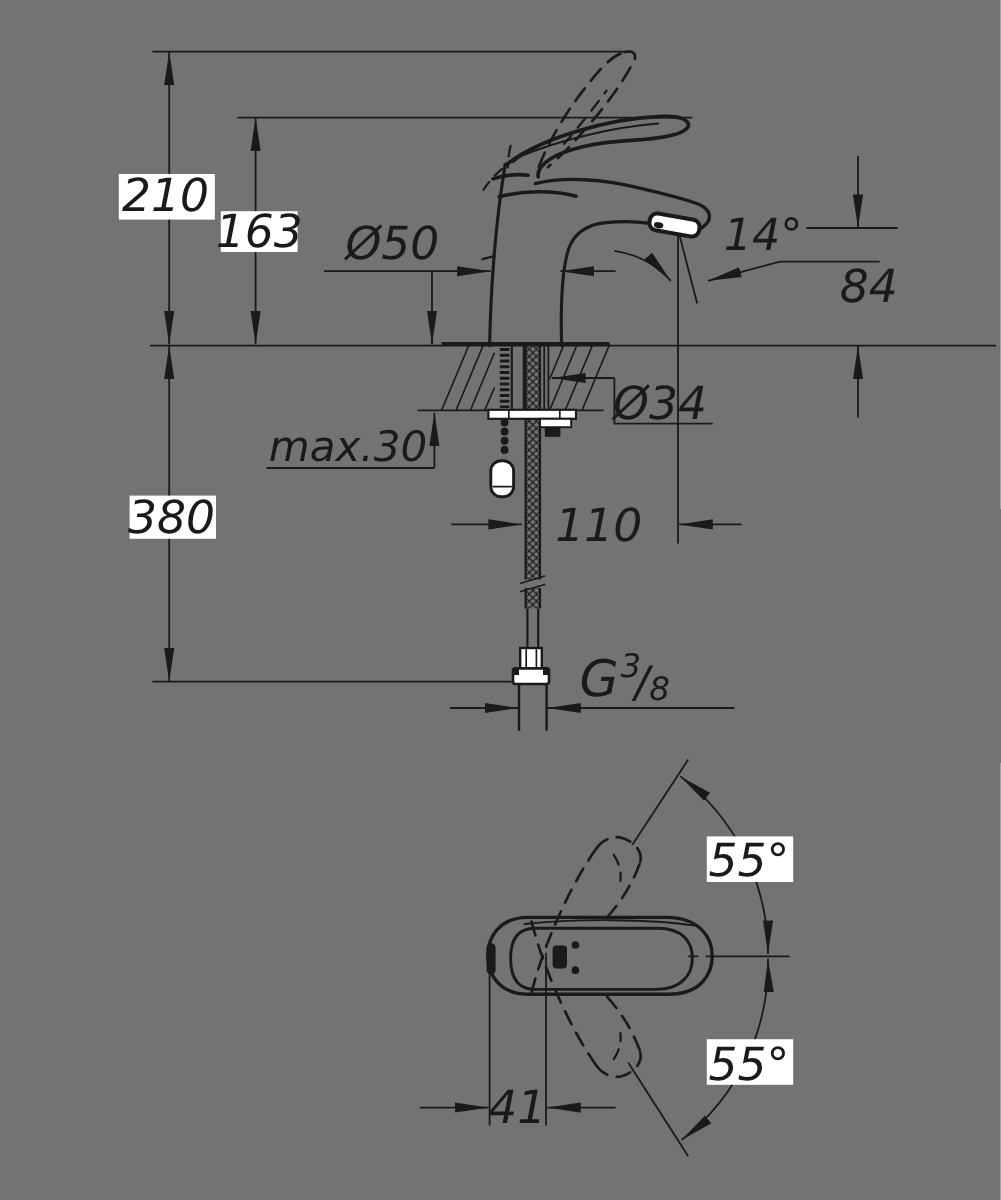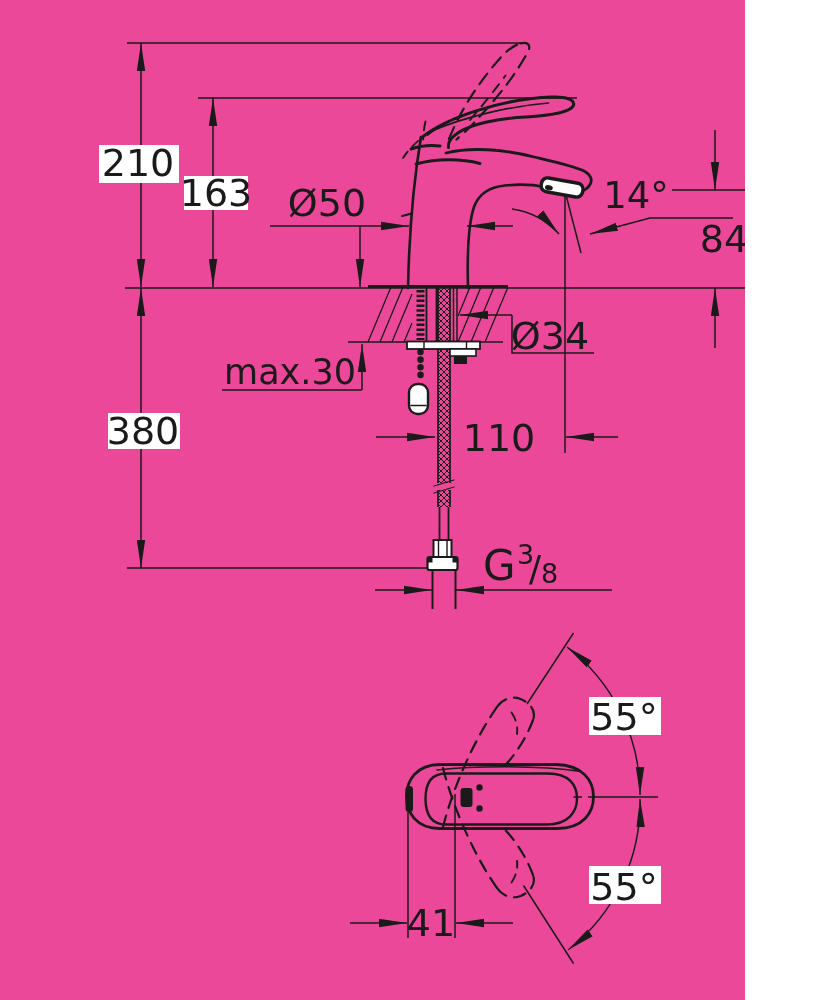--- a/index.html
+++ b/index.html
@@ -1,16 +1,16 @@
 <!DOCTYPE html>
 <html><head>
 <meta charset="utf-8">
 <style>
   html,body{margin:0;padding:0;background:#ffffff;}
-  .stage{width:745px;height:1000px;position:relative;background:#ec4899;overflow:hidden;}
+  .stage{width:834px;height:1000px;position:relative;background:#737373;overflow:hidden;font-style:italic;}
   svg{display:block;}
   text{font-family:"DejaVu Sans","Liberation Sans",sans-serif;fill:#1a1a1a;}
   .dim{font-size:38px;}
   .dim-small{font-size:35px;}
   .dim-mid{font-size:37px;}
   .frac{font-size:27px;}
   .gthread{font-size:42px;}
   .slash{font-size:36px;}
   path,line,rect,circle{vector-effect:none;}
 </style>

